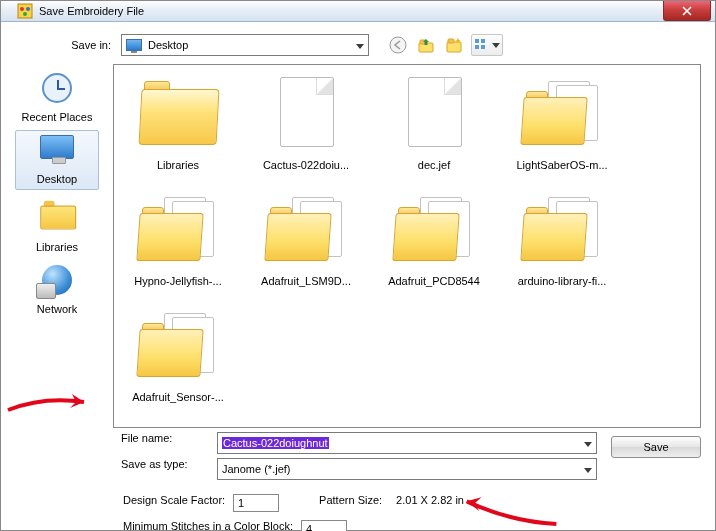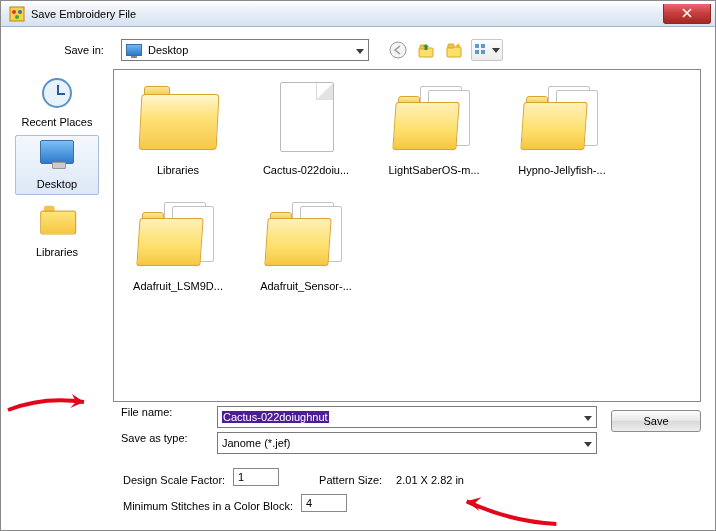--- a/index.html
+++ b/index.html
@@ -1,24 +1,24 @@
 <!DOCTYPE html>
 <html><head>
 <meta charset="utf-8">
 <style>
 *{box-sizing:border-box;margin:0;padding:0;font-family:"Segoe UI",Tahoma,sans-serif;font-size:11px}
 body{width:716px;height:531px;background:#fff;position:relative;overflow:hidden}
 .window{width:716px;height:531px;border:1px solid #888;background:#fff;display:flex;flex-direction:column}
-.titlebar{height:26px;background:linear-gradient(#fdfeff,#e8eef7 45%,#d6e2f0);display:flex;align-items:center;padding-left:8px;border-bottom:1px solid #a0b4cc}
+.titlebar{height:26px;background:linear-gradient(#fdfeff,#e8eef7 45%,#d6e2f0);display:flex;align-items:center;padding-left:16px;border-bottom:1px solid #a0b4cc}
 .titlebar .ico{width:16px;height:16px;margin-right:6px;display:flex;align-items:center;justify-content:center}
 .titlebar .ttl{flex:1;color:#000}
 .closebtn{width:48px;height:20px;margin-right:4px;border-radius:0 0 3px 3px;background:linear-gradient(#e67, #c8403e 45%, #a52622);display:flex;align-items:center;justify-content:center;color:#fff;font-weight:bold;border:1px solid #8a2a24;border-top:none}
 .body{flex:1;padding:10px 14px 10px 14px;display:flex;flex-direction:column}
 .toprow{display:flex;align-items:center;margin:2px 0 8px 42px}
-.toprow .lbl{width:54px;text-align:center;margin-right:10px}
+.toprow .lbl{width:54px;text-align:right;margin-right:10px}
 .combo{height:22px;border:1px solid #7a7a7a;background:#fff;display:flex;align-items:center;padding:0 4px}
 .combo .arrow{margin-left:auto}
 .savein-combo{width:248px}
 .savein-combo .mon{width:16px;height:12px;border:1px solid #3a6ea5;background:linear-gradient(#6fb7f7,#2f7acb);margin-right:6px;position:relative}
 .savein-combo .mon:after{content:"";position:absolute;bottom:-3px;left:4px;width:6px;height:2px;background:#888}
 .toolbar{display:flex;gap:6px;margin-left:18px}
 .tbtn{width:22px;height:22px;display:flex;align-items:center;justify-content:center;border-radius:2px}
 .midarea{display:flex;flex:1;min-height:0}
 .placesbar{width:98px;display:flex;flex-direction:column;align-items:flex-start;padding-top:4px}
 .place{width:84px;padding:4px 2px 4px 2px;text-align:center;border:1px solid transparent;border-radius:2px;margin-bottom:2px}
@@ -41,27 +41,27 @@
 .folder-stack .fold:before{content:"";position:absolute;top:0;left:4px;width:20px;height:8px;background:linear-gradient(#fde79a,#f3c34d);border-radius:3px 3px 0 0;border:1px solid #d8a52e}
 .folder-stack .fold:after{content:"";position:absolute;top:6px;left:0;width:62px;height:46px;background:linear-gradient(#fff0b8,#fde06a 60%,#f6c644);border:1px solid #d8a52e;border-radius:3px;transform:skewX(-4deg)}
 .doc-big{position:absolute;left:20px;top:2px;width:54px;height:70px;background:#fff;border:1px solid #bbb;border-radius:2px}
 .doc-big:before{content:"";position:absolute;top:0;right:0;width:16px;height:16px;background:linear-gradient(135deg,#fff 48%,#e3e3e3 52%);border-left:1px solid #ddd;border-bottom:1px solid #ddd}
 .formrow{display:flex;align-items:flex-start;margin-top:4px}
 .formrow .flbl{width:90px;text-align:left;margin-left:8px;margin-right:6px}
 .formrow .combo{flex:1}
 .rbtns{width:90px;margin-left:14px;display:flex;flex-direction:column;gap:6px}
 .winbtn{height:22px;border:1px solid #8c8c8c;border-radius:3px;background:linear-gradient(#fefefe,#e7e7e7 48%,#d9d9d9 52%,#eee);text-align:center;line-height:20px}
 .bottomopts{margin-top:14px;margin-left:108px}
-.orow{display:flex;align-items:flex-end;margin-bottom:8px}
+.orow{display:flex;align-items:flex-start;margin-bottom:8px}
 .orow .olabel{margin-right:8px}
 .numbox{width:46px;height:18px;border:1px solid #888;padding:0 4px;line-height:16px;background:#fff}
 .arrow-red{position:absolute;pointer-events:none}
 .arrow1{left:4px;top:392px;width:94px;height:26px}
 .arrow2{left:452px;top:495px;width:110px;height:28px;transform:rotate(8deg)}
-.selected-text{background:#4c1d95;color:#fff;padding:0 1px}
+.selected-text{background:#6d28d9;color:#fff;padding:0 1px}
 .caret{width:0;height:0;border-left:4px solid transparent;border-right:4px solid transparent;border-top:5px solid #3c3c3c;display:inline-block}
 .smfolder{width:28px;height:22px;position:relative;margin:0 auto}
 .smfolder:before{content:"";position:absolute;top:0;left:3px;width:9px;height:5px;background:#f3c34d;border-radius:2px 2px 0 0}
 .smfolder:after{content:"";position:absolute;top:4px;left:0;width:28px;height:18px;background:linear-gradient(#fde57a,#f6c644);border:1px solid #d8a52e;border-radius:2px}
 .monitor{width:34px;height:24px;border:1px solid #3a6ea5;background:linear-gradient(#7cc0f8,#2f7acb);margin:0 auto;position:relative;border-radius:2px}
 .monitor:after{content:"";position:absolute;left:11px;bottom:-6px;width:12px;height:5px;background:#ccc;border:1px solid #999;border-radius:1px}
 .globe{width:30px;height:30px;border-radius:50%;background:radial-gradient(circle at 35% 30%,#bfe4ff,#3b8dd6 60%,#1e5fa0);margin:0 auto;position:relative}
 .globe:after{content:"";position:absolute;left:-6px;bottom:-4px;width:18px;height:14px;background:linear-gradient(#eee,#bbb);border:1px solid #888;border-radius:2px}
 .clock{width:30px;height:30px;border-radius:50%;border:2px solid #5a93c8;background:#e9f1fa;margin:0 auto;position:relative}
 .clock:before{content:"";position:absolute;left:13px;top:5px;width:2px;height:10px;background:#2a5a9c}
@@ -146,38 +146,50 @@
               <div class="monitor"></div>
             </div>
           <span class="plabel">Desktop</span>
         </div>
         <div class="place">
           <div class="picon">
               <div class="smfolder" style="transform:scale(1.2);margin-top:6px"></div>
             </div>
           <span class="plabel">Libraries</span>
         </div>
+        <div class="place">
+          <div class="picon">
+              <div class="globe"></div>
+            </div>
+          <span class="plabel">Network</span>
+        </div>
       </div>
 
       <div style="flex:1;display:flex;flex-direction:column">
         <div class="fileview">
           <div class="item">
               <div class="thumb">
                 <div class="folder-big open"></div>
               </div>
               <span class="ilabel">Libraries</span>
             </div>
           <div class="item">
               <div class="thumb">
                 <div class="doc-big"></div>
               </div>
               <span class="ilabel">Cactus-022doiu...</span>
             </div>
           <div class="item">
               <div class="thumb">
+                <div class="doc-big"></div>
+              </div>
+              <span class="ilabel">dec.jef</span>
+            </div>
+          <div class="item">
+              <div class="thumb">
                 <div class="folder-stack">
                   <div class="sheet a"></div>
                   <div class="sheet b"></div>
                   <div class="fold"></div>
                 </div>
               </div>
               <span class="ilabel">LightSaberOS-m...</span>
             </div>
           <div class="item">
               <div class="thumb">
@@ -191,20 +203,40 @@
             </div>
           <div class="item">
               <div class="thumb">
                 <div class="folder-stack">
                   <div class="sheet a"></div>
                   <div class="sheet b"></div>
                   <div class="fold"></div>
                 </div>
               </div>
               <span class="ilabel">Adafruit_LSM9D...</span>
+            </div>
+          <div class="item">
+              <div class="thumb">
+                <div class="folder-stack">
+                  <div class="sheet a"></div>
+                  <div class="sheet b"></div>
+                  <div class="fold"></div>
+                </div>
+              </div>
+              <span class="ilabel">Adafruit_PCD8544</span>
+            </div>
+          <div class="item">
+              <div class="thumb">
+                <div class="folder-stack">
+                  <div class="sheet a"></div>
+                  <div class="sheet b"></div>
+                  <div class="fold"></div>
+                </div>
+              </div>
+              <span class="ilabel">arduino-library-fi...</span>
             </div>
           <div class="item">
               <div class="thumb">
                 <div class="folder-stack">
                   <div class="sheet a"></div>
                   <div class="sheet b"></div>
                   <div class="fold"></div>
                 </div>
               </div>
               <span class="ilabel">Adafruit_Sensor-...</span>

